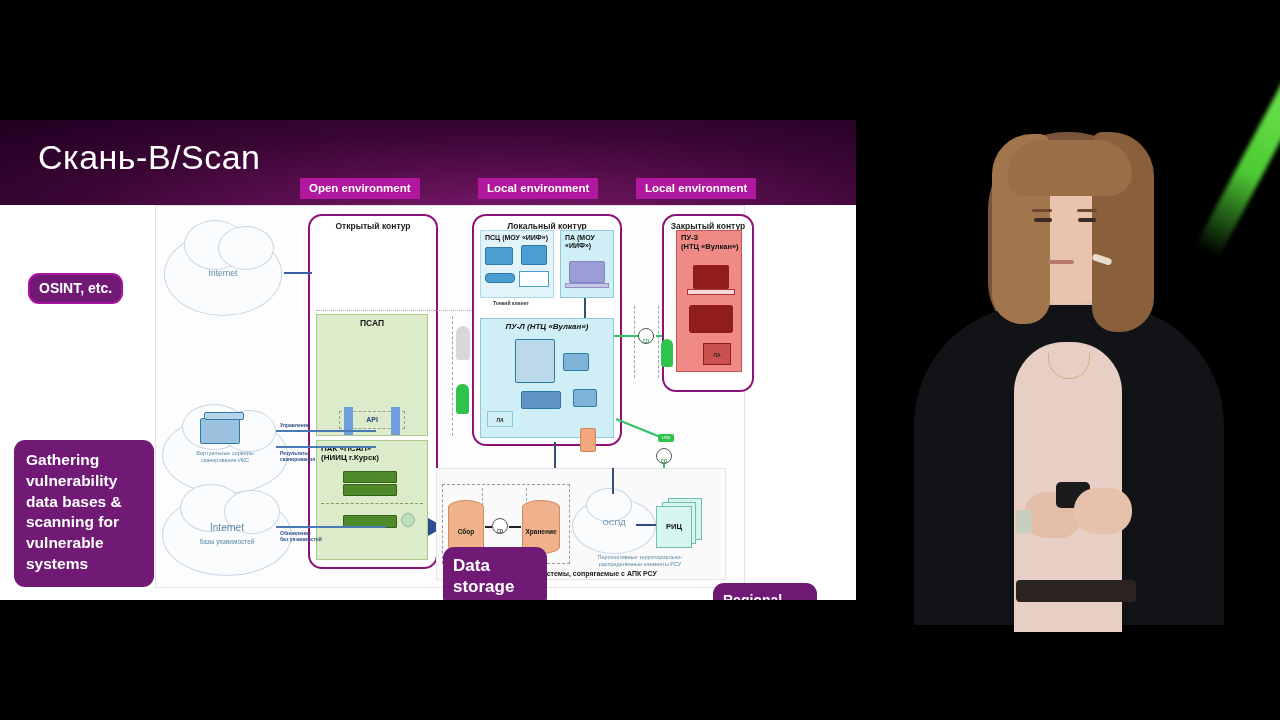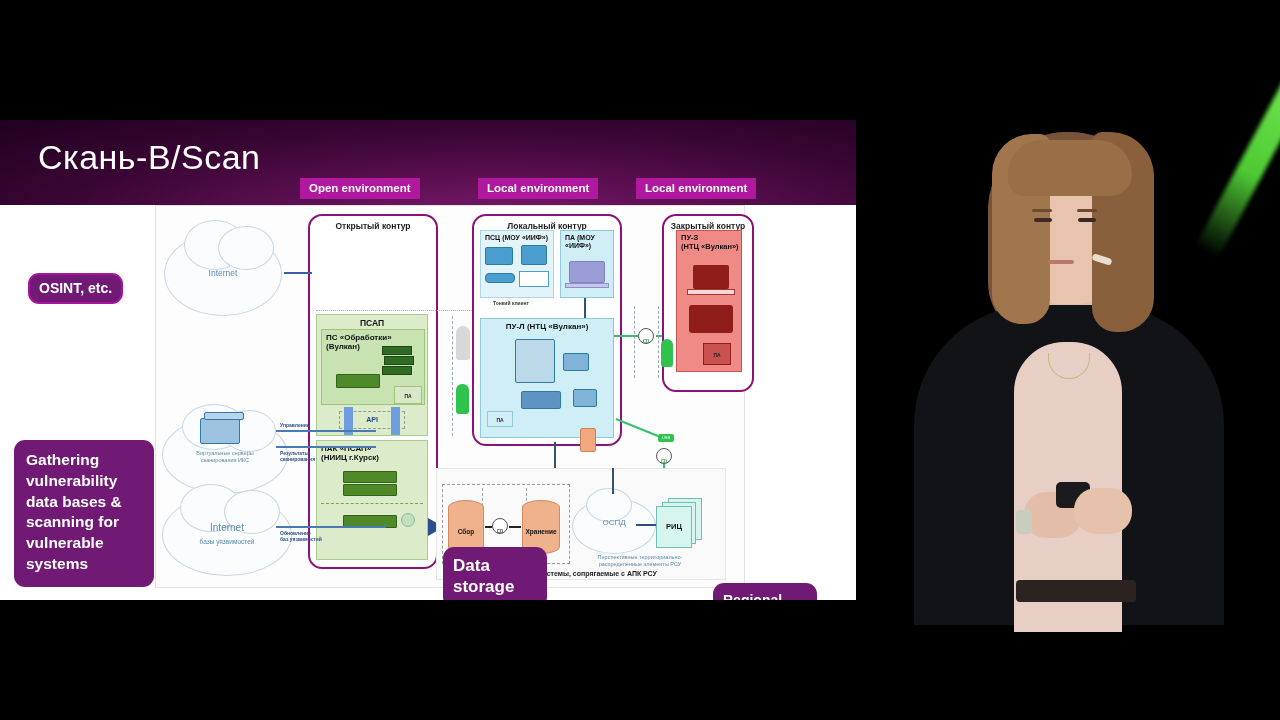--- a/index.html
+++ b/index.html
@@ -226,29 +226,20 @@
         <div class="cloud-txt" style="left:6px; top:316px; width:130px; font-size:10px;">Internet</div>
         <div class="tinytxt-gray" style="left:6px; top:332px; width:130px; font-size:6.5px;">базы уязвимостей</div>
 
         <div class="contour" style="left:152px; top:8px; width:130px; height:355px;">
           <div class="contour-title">Открытый контур</div>
         </div>
 
 
         <div class="zone zone-green2" style="left:160px; top:108px; width:112px; height:122px;">
           <div class="zone-c" style="font-size:8.5px;">ПСАП</div>
-          <div class="zone zone-green" style="left:4px; top:14px; width:104px; height:76px;">
-            <div class="zone-lbl">ПС «Обработки»
-(Вулкан)</div>
-            <div class="srvstack" style="left:60px; top:16px; width:30px; height:9px;"></div>
-            <div class="srvstack" style="left:62px; top:26px; width:30px; height:9px;"></div>
-            <div class="srvstack" style="left:60px; top:36px; width:30px; height:9px;"></div>
-            <div class="srv" style="left:14px; top:44px; width:44px; height:14px;"></div>
-            <div class="pa-box" style="left:72px; top:56px; width:28px; height:18px; line-height:18px;">ПА</div>
-          </div>
           <div class="dashbox" style="left:22px; top:96px; width:66px; height:18px;"></div>
           <div style="position:absolute; left:22px; top:96px; width:66px; height:18px; line-height:18px; text-align:center; font-size:7px; font-weight:bold; color:#23497f;">API</div>
           <div class="arrow" style="left:27px; top:92px; width:9px; height:28px; background:#6f9ede;"></div>
           <div class="arrow" style="left:74px; top:92px; width:9px; height:28px; background:#6f9ede;"></div>
         </div>
 
         <div class="zone zone-green2" style="left:160px; top:234px; width:112px; height:120px;">
           <div class="zone-lbl">ПАК «ПСАП»
 (НИИЦ г.Курск)</div>
           <div class="srv" style="left:26px; top:30px; width:54px; height:12px;"></div>
@@ -292,21 +283,21 @@
         </div>
         <div class="tinytxt-gray" style="left:322px; top:94px; width:66px; font-size:5px; color:#333; font-weight:bold;">Тонкий клиент</div>
 
         <div class="zone zone-blue" style="left:404px; top:24px; width:54px; height:68px;">
           <div class="zone-lbl" style="font-size:7px;">ПА (МОУ
 «ИИФ»)</div>
           <div class="lav-box" style="left:8px; top:30px; width:36px; height:22px; background:#9a9dd6;"></div>
           <div style="position:absolute; left:4px; top:52px; width:44px; height:5px; background:#c6c8e9; border:1px solid #8e91c8;"></div>
         </div>
 
-        <div class="zone zone-blue" style="left:324px; top:112px; width:134px; height:120px;">
+        <div class="zone zone-blue" style="left:324px; top:112px; width:134px; height:120px;font-style:italic;">
           <div class="zone-c" style="font-size:8px;">ПУ-Л (НТЦ «Вулкан»)</div>
           <div class="blue-box" style="left:34px; top:20px; width:40px; height:44px; background:#bcd9ea;"></div>
           <div class="blue-box" style="left:82px; top:34px; width:26px; height:18px; background:#7fb4d8;"></div>
           <div class="blue-box" style="left:40px; top:72px; width:40px; height:18px; background:#5f93c4;"></div>
           <div class="blue-box" style="left:92px; top:70px; width:24px; height:18px; background:#7fb4d8;"></div>
           <div class="pa-box" style="left:6px; top:92px; width:26px; height:16px; line-height:16px; background:#cfeef6; border-color:#8fc9dc;">ПА</div>
         </div>
 
         <div class="arrow" style="left:428px; top:92px; width:2px; height:20px; background:#33526f;"></div>
 

